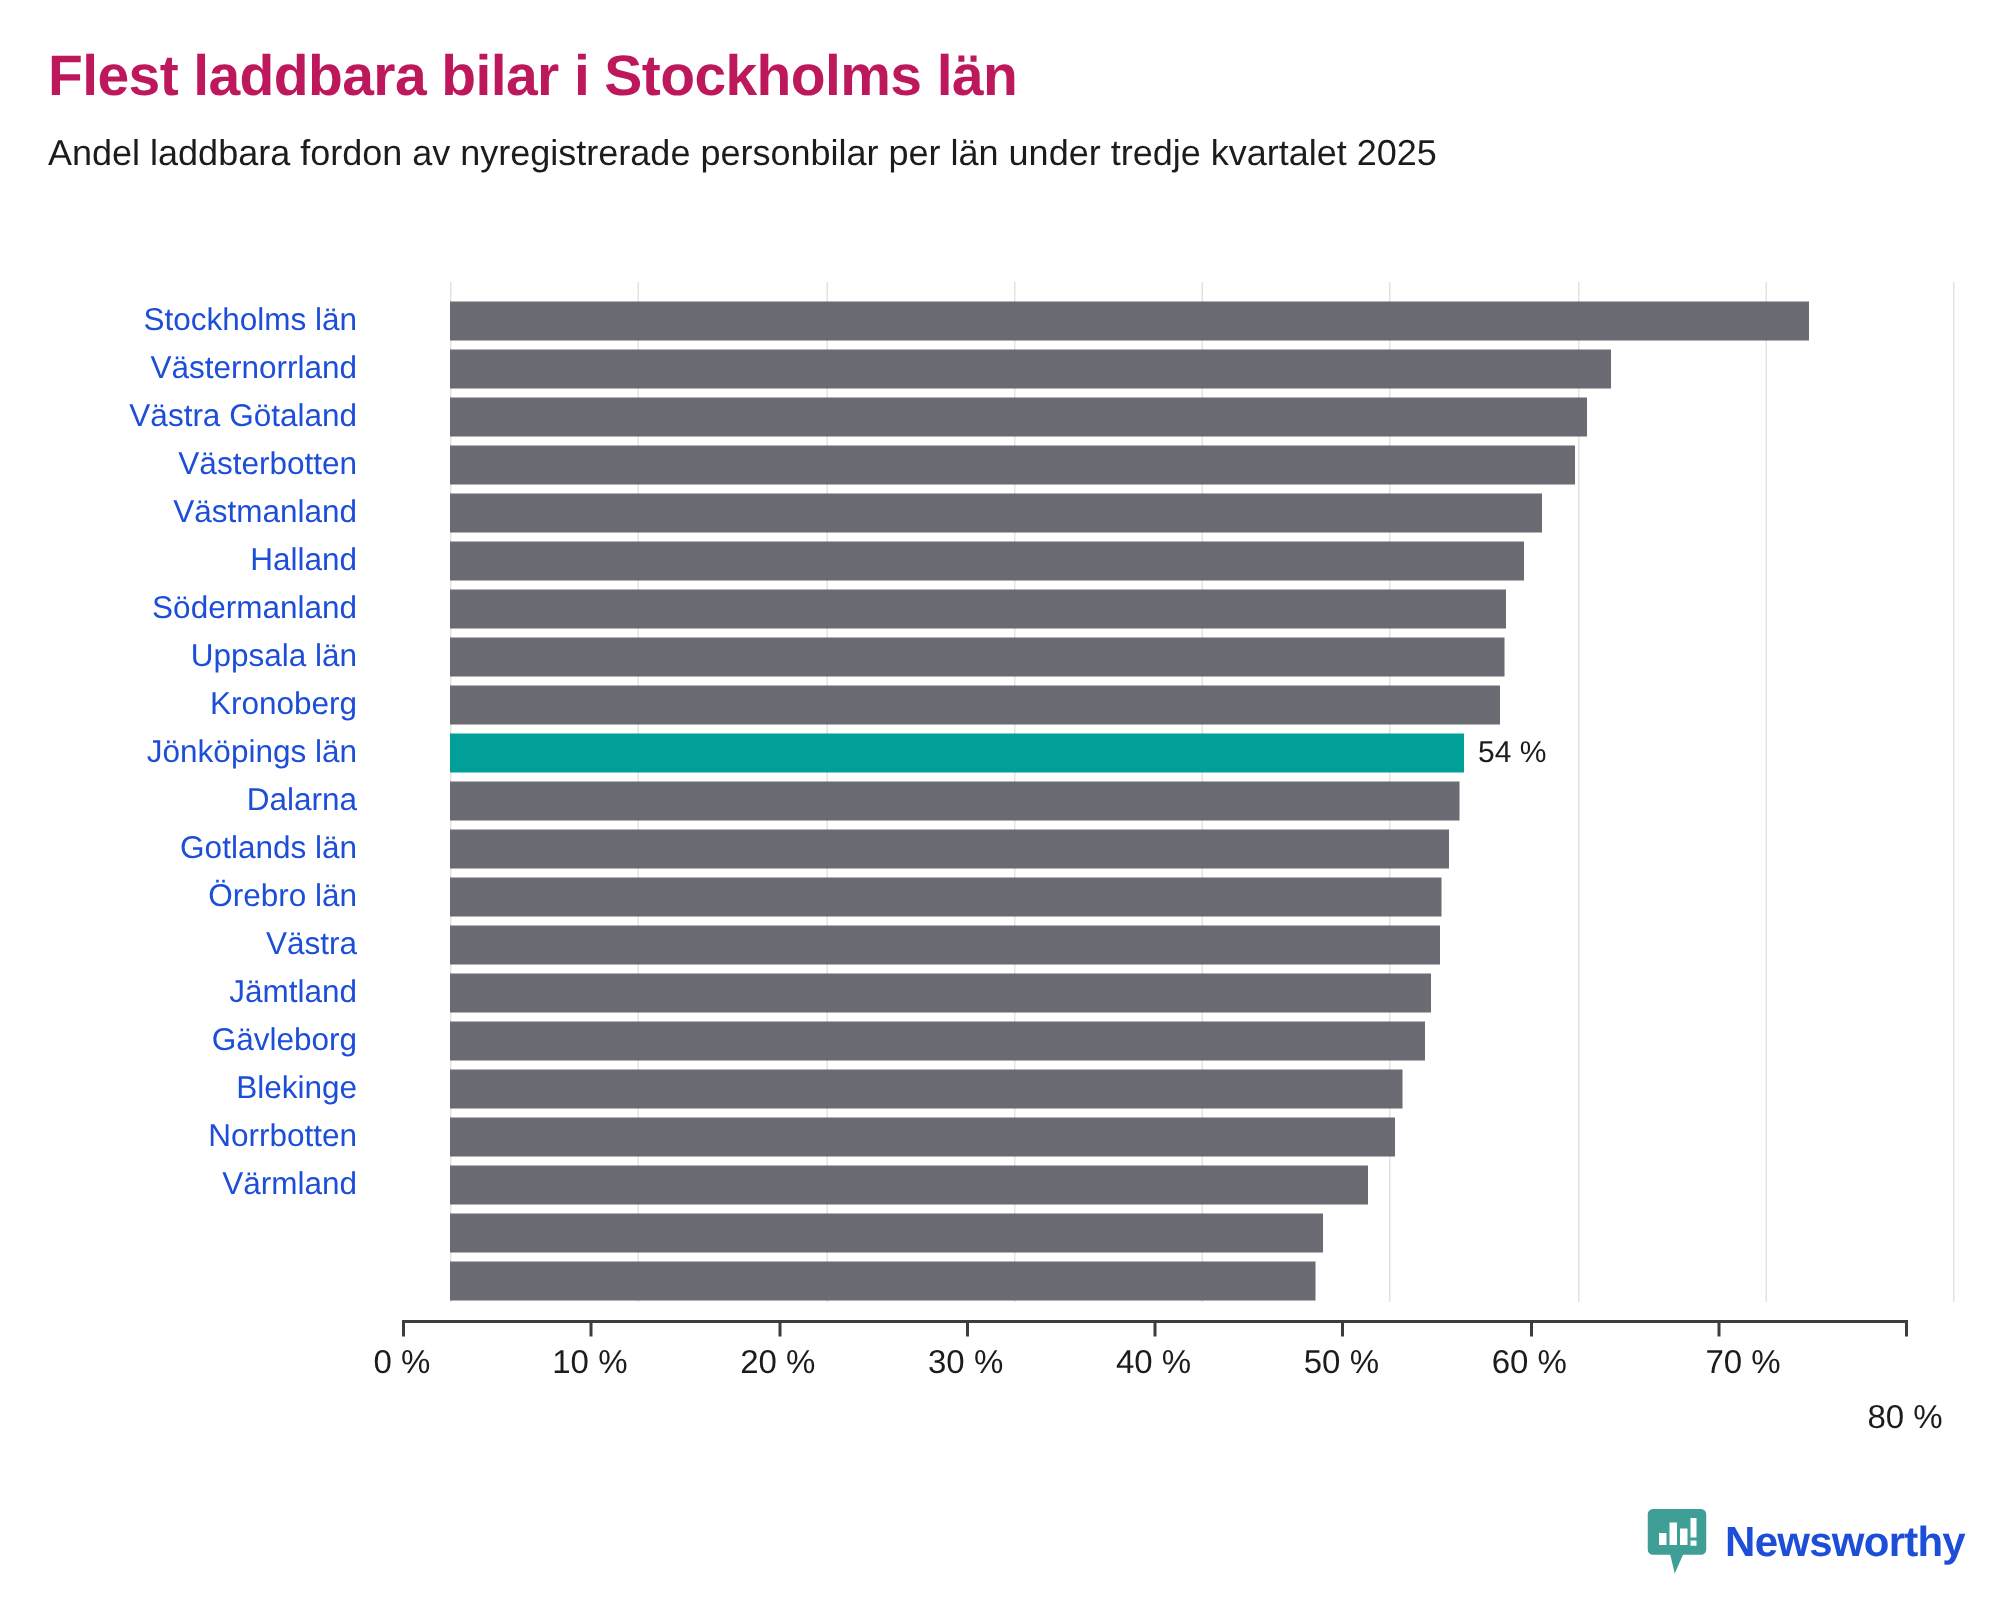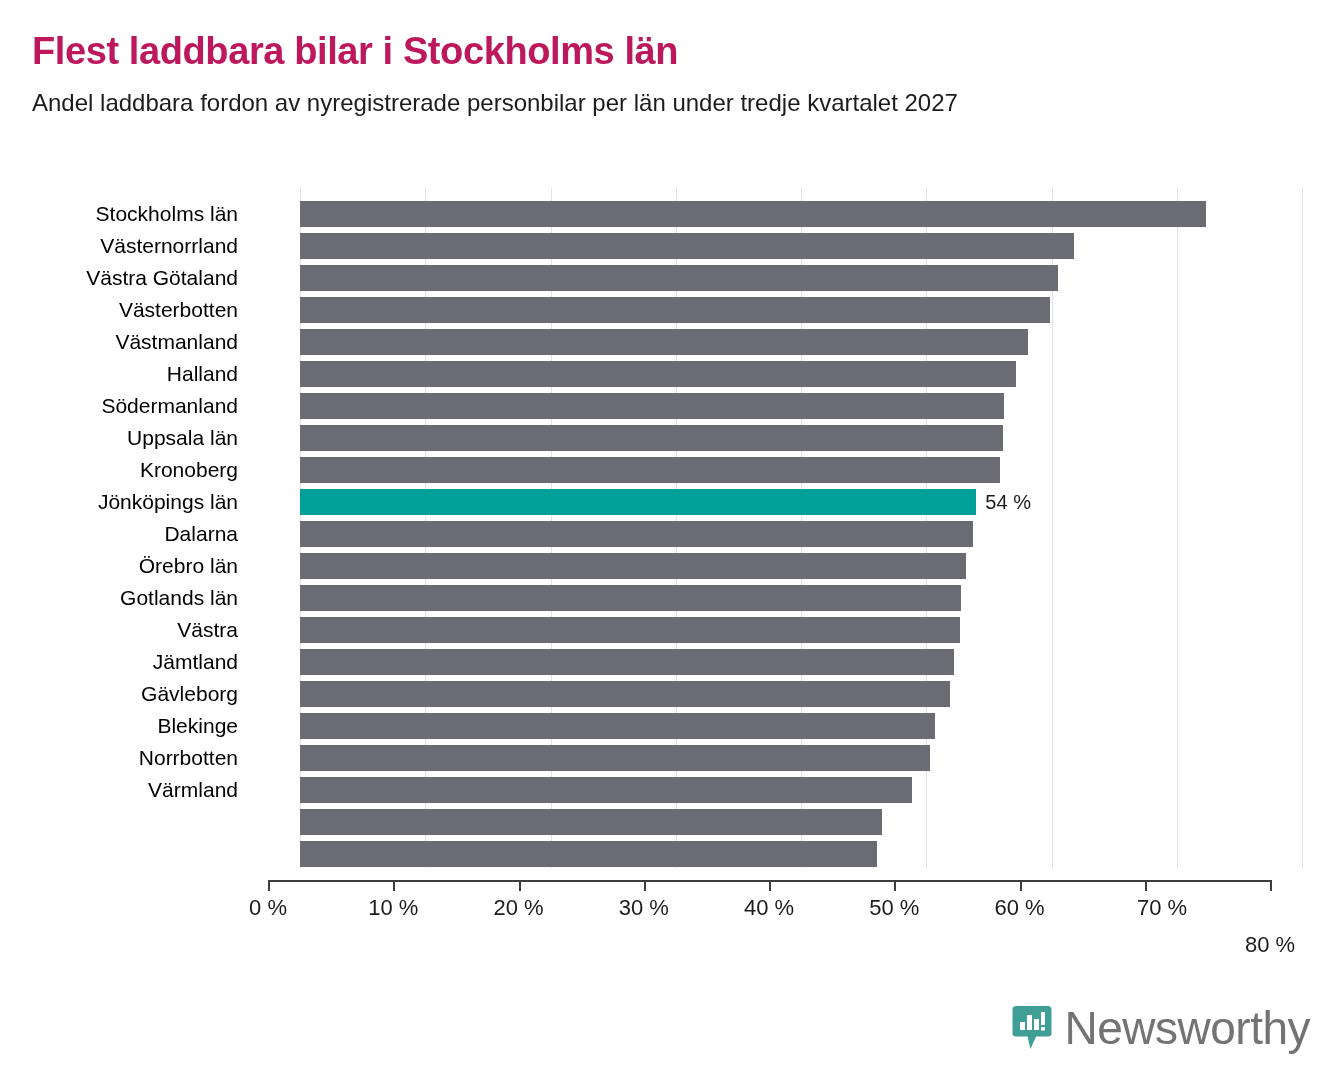--- a/index.html
+++ b/index.html
@@ -101,21 +101,21 @@
     position: absolute;
     left: 0;
     top: 20px;
     width: 252px;
     text-align: right;
   }
   .ylabel {
     height: 32px;
     line-height: 32px;
     font-size: 21px;
-    color: #000000;
+    color: #1d4ed8;
     white-space: nowrap;
     padding-right: 14px;
   }
 
   
   #xaxis {
     position: absolute;
     left: 268px;
     top: 702px;
     width: 1002px;
@@ -153,51 +153,51 @@
     display: flex;
     align-items: center;
     gap: 12px;
   }
   #logo-mark {
     width: 40px;
     height: 46px;
     position: relative;
   }
   #logo-text {
-    font-size: 46px;
-    font-weight: normal;
-    color: #737373;
+    font-size: 28px;
+    font-weight: bold;
+    color: #1d4ed8;
     letter-spacing: -0.5px;
     line-height: 1;
   }
 </style>
 </head>
 <body>
 
 <div id="header">
   <h1 id="chart-title">Flest laddbara bilar i Stockholms län</h1>
-  <p id="chart-subtitle">Andel laddbara fordon av nyregistrerade personbilar per län under tredje kvartalet 2027</p>
+  <p id="chart-subtitle">Andel laddbara fordon av nyregistrerade personbilar per län under tredje kvartalet 2025</p>
 </div>
 
 <div id="chart-area">
 
   <div id="ylabels">
       <div class="ylabel">Stockholms län</div>
       <div class="ylabel">Västernorrland</div>
       <div class="ylabel">Västra Götaland</div>
       <div class="ylabel">Västerbotten</div>
       <div class="ylabel">Västmanland</div>
       <div class="ylabel">Halland</div>
       <div class="ylabel">Södermanland</div>
       <div class="ylabel">Uppsala län</div>
       <div class="ylabel">Kronoberg</div>
       <div class="ylabel">Jönköpings län</div>
       <div class="ylabel">Dalarna</div>
+      <div class="ylabel">Gotlands län</div>
       <div class="ylabel">Örebro län</div>
-      <div class="ylabel">Gotlands län</div>
       <div class="ylabel">Västra</div>
       <div class="ylabel">Jämtland</div>
       <div class="ylabel">Gävleborg</div>
       <div class="ylabel">Blekinge</div>
       <div class="ylabel">Norrbotten</div>
       <div class="ylabel">Värmland</div>
     </div>
 
   <div id="plot">
     <div id="gridlines">

